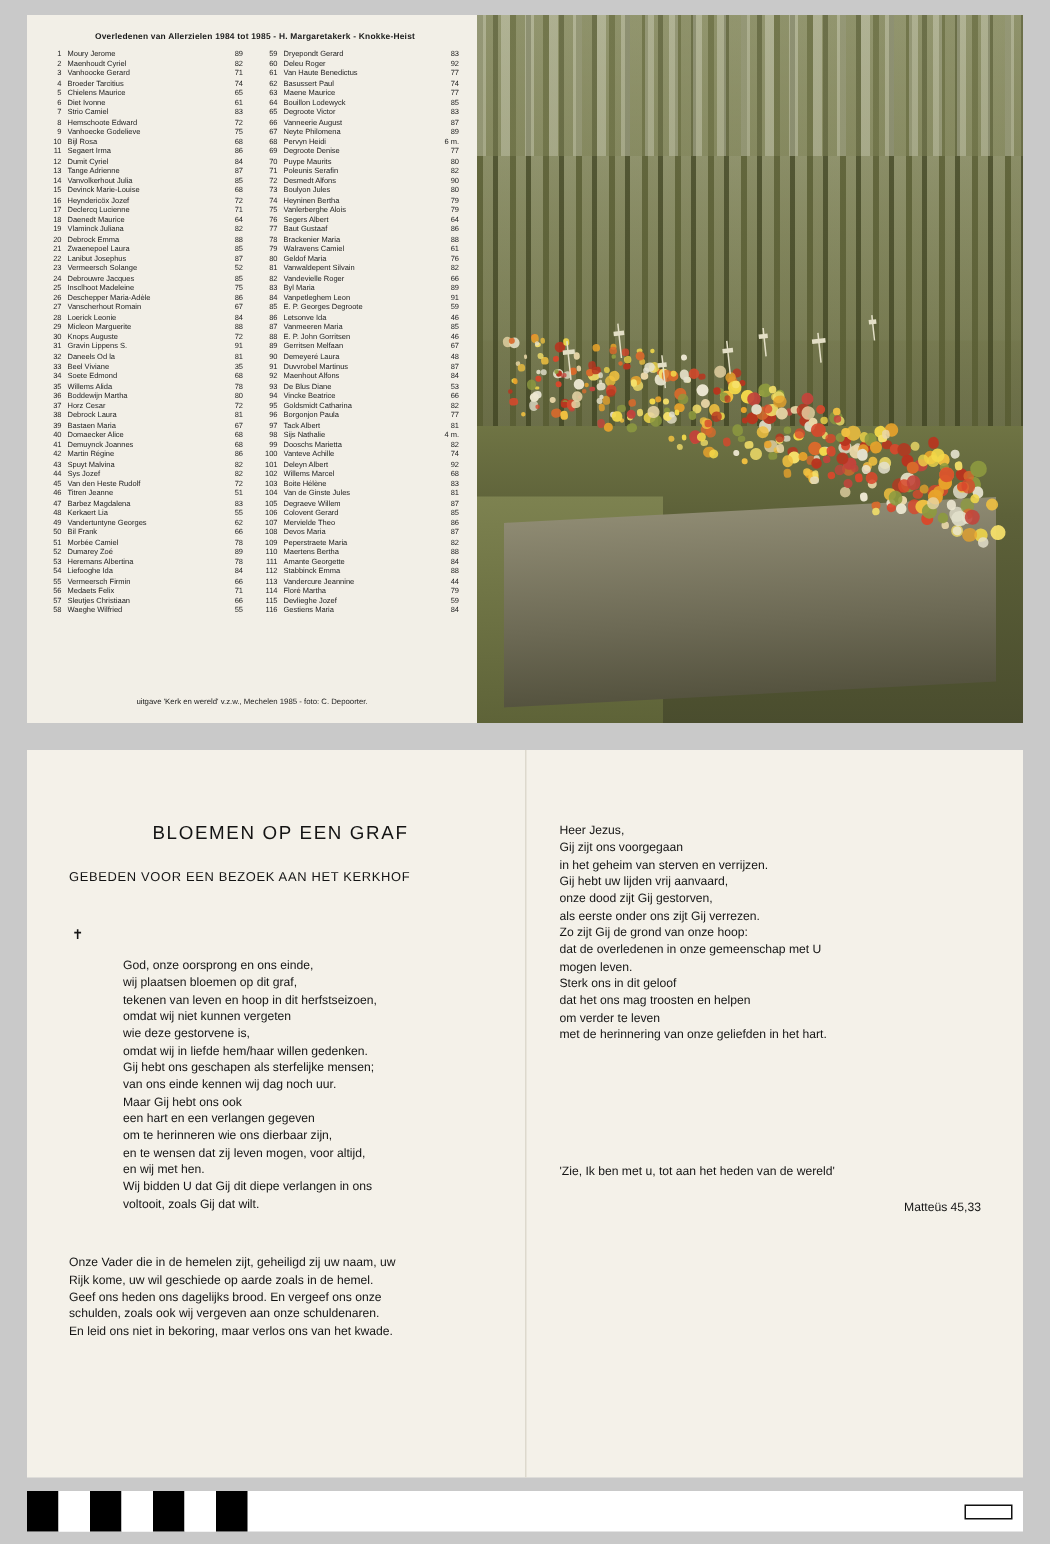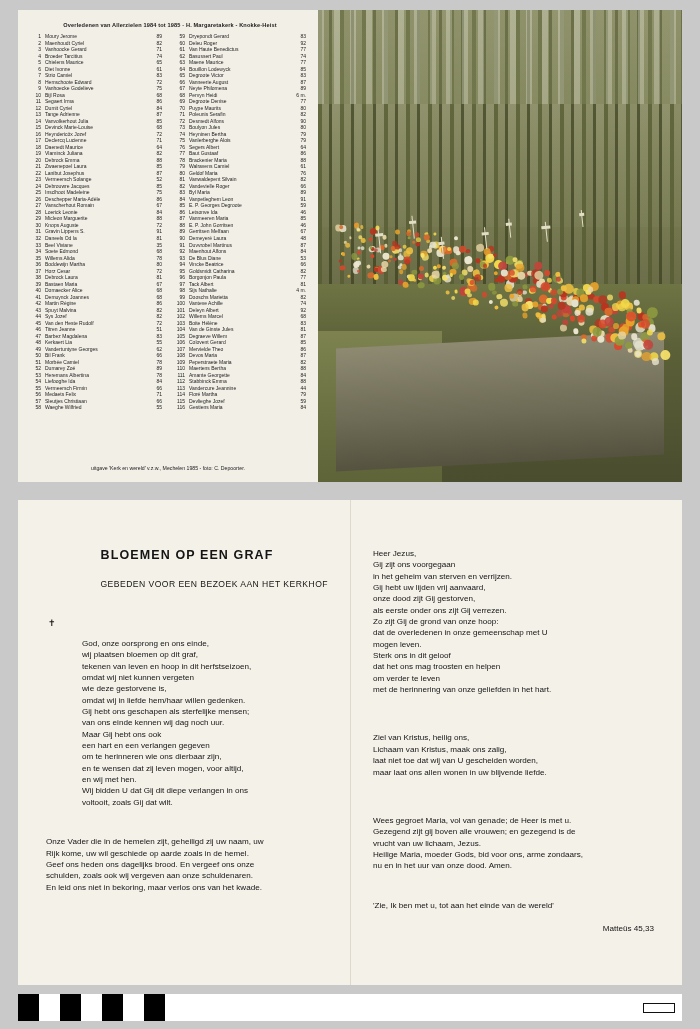--- a/index.html
+++ b/index.html
@@ -152,24 +152,24 @@
     color: #141414;
   }
   .leaf-left { padding: 48px 22px 0 28px; }
   .leaf-right { padding: 48px 24px 0 22px; border-left: 1px solid #ddd9cd; }
 
   .h-title {
     text-align: center;
     font-size: 12.5px;
     letter-spacing: 1.1px;
     margin: 0 0 17px 0;
-    font-weight: bold;
+    font-weight: normal;
   }
   .h-sub {
-    text-align: right;
+    text-align: left;
     font-size: 8.6px;
     letter-spacing: 0.45px;
     margin: 0 0 30px 0;
     font-weight: normal;
   }
   .plus {
     font-size: 9px;
     margin: 0 0 1px 2px;
     line-height: 1;
   }
@@ -1226,32 +1226,23 @@
 onze dood zijt Gij gestorven,
 als eerste onder ons zijt Gij verrezen.
 Zo zijt Gij de grond van onze hoop:
 dat de overledenen in onze gemeenschap met U
 mogen leven.
 Sterk ons in dit geloof
 dat het ons mag troosten en helpen
 om verder te leven
 met de herinnering van onze geliefden in het hart.</p>
     <div class="gap-lg"></div>
-    <p class="body">Ziel van Kristus, heilig ons,
-Lichaam van Kristus, maak ons zalig,
-laat niet toe dat wij van U gescheiden worden,
-maar laat ons allen wonen in uw blijvende liefde.</p>
     <div class="gap-lg"></div>
-    <p class="body">Wees gegroet Maria, vol van genade; de Heer is met u.
-Gezegend zijt gij boven alle vrouwen; en gezegend is de
-vrucht van uw lichaam, Jezus.
-Heilige Maria, moeder Gods, bid voor ons, arme zondaars,
-nu en in het uur van onze dood. Amen.</p>
     <div class="gap-md"></div>
-    <p class="body">'Zie, Ik ben met u, tot aan het einde van de wereld'</p>
+    <p class="body">'Zie, Ik ben met u, tot aan het heden van de wereld'</p>
     <div class="ref">Matteüs 45,33</div>
   </div>
 </div>
 
 <div class="scalebar" id="scalebar">
     <div class="sb-seg" style="width: 21px; background: rgb(0, 0, 0);"></div>
     <div class="sb-seg" style="width: 21px; background: rgb(255, 255, 255);"></div>
     <div class="sb-seg" style="width: 21px; background: rgb(0, 0, 0);"></div>
     <div class="sb-seg" style="width: 21px; background: rgb(255, 255, 255);"></div>
     <div class="sb-seg" style="width: 21px; background: rgb(0, 0, 0);"></div>

